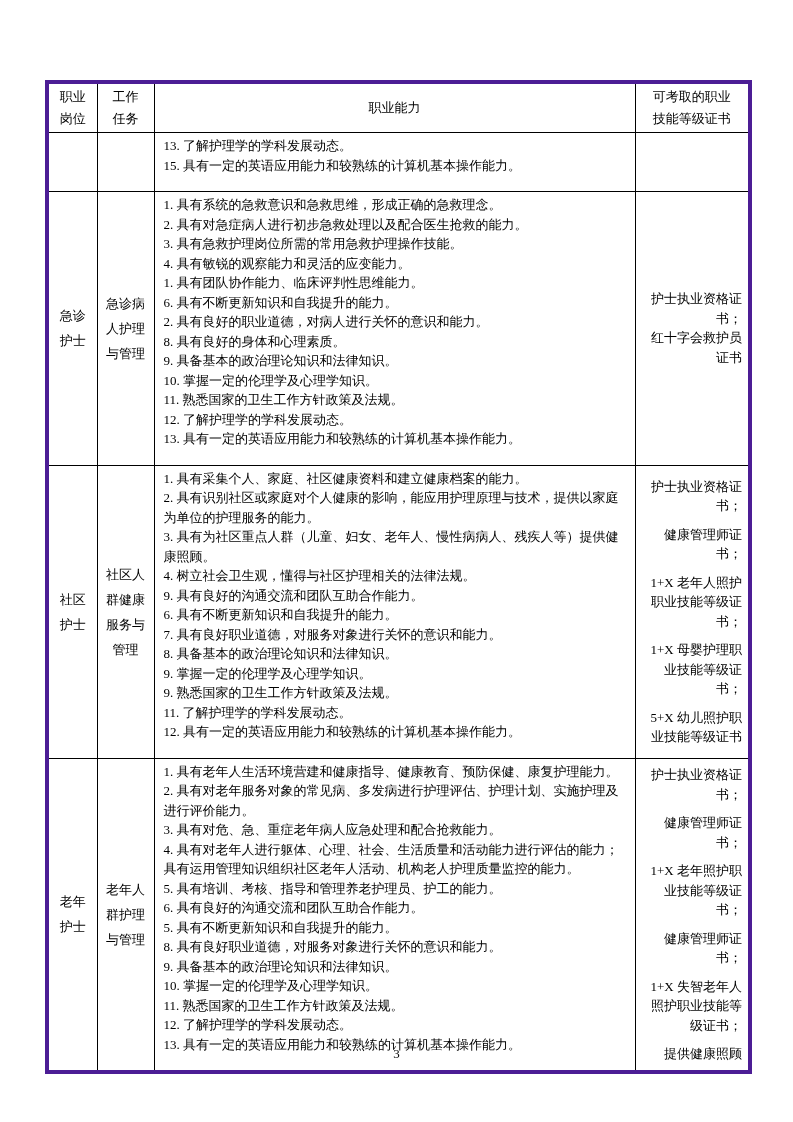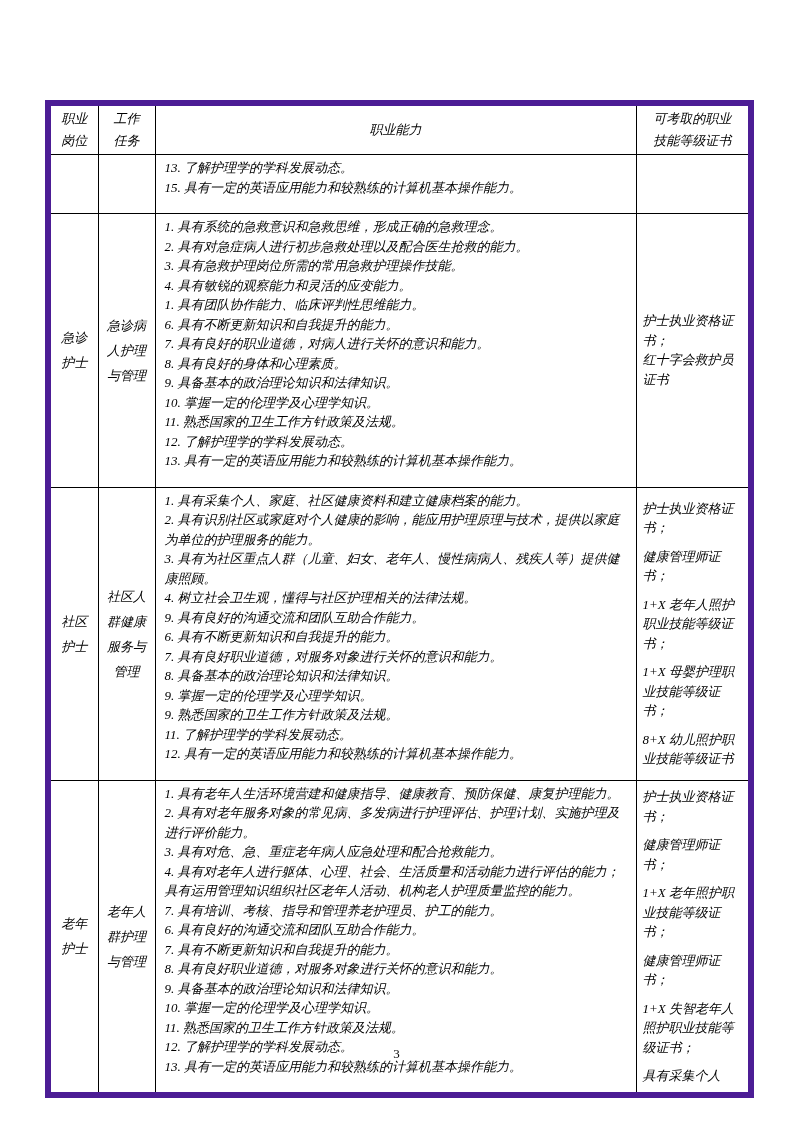--- a/index.html
+++ b/index.html
@@ -12,26 +12,25 @@
     width: 793px;
     height: 1122px;
     background: #ffffff;
     font-family: "Liberation Serif", "DejaVu Serif", serif;
     color: #000000;
     overflow: hidden;
   }
   table.doc-table {
     position: absolute;
     left: 45px;
-    top: 100px;
+    top: 80px;
     width: 703px;
     border-collapse: collapse;
     table-layout: fixed;
-    border: 6px solid #4c1d95;
-    font-style: italic;
+    border: 4px solid #4c1d95;
   }
   table.doc-table th,
   table.doc-table td {
     border: 1px solid #000;
     font-weight: normal;
     font-size: 13px;
     box-sizing: border-box;
     word-break: break-all;
     line-break: strict;
   }
@@ -54,21 +53,21 @@
   td.abil-cell {
     vertical-align: top;
     text-align: left;
     padding: 3px 8px 16px 9px;
   }
   .abil-item {
     line-height: 19.5px;
   }
   td.cert-cell {
     vertical-align: middle;
-    text-align: left;
+    text-align: right;
     padding: 4px 6px;
   }
   .cert-item {
     line-height: 19.5px;
   }
   .cert-wrap.spaced .cert-item {
     margin-bottom: 9px;
   }
   .cert-wrap.spaced .cert-item:last-child {
     margin-bottom: 0;
@@ -123,21 +122,21 @@
           <td class="task-cell">急诊病
 人护理
 与管理</td>
           <td class="abil-cell">
             <div class="abil-item">1. 具有系统的急救意识和急救思维，形成正确的急救理念。</div>
             <div class="abil-item">2. 具有对急症病人进行初步急救处理以及配合医生抢救的能力。</div>
             <div class="abil-item">3. 具有急救护理岗位所需的常用急救护理操作技能。</div>
             <div class="abil-item">4. 具有敏锐的观察能力和灵活的应变能力。</div>
             <div class="abil-item">1. 具有团队协作能力、临床评判性思维能力。</div>
             <div class="abil-item">6. 具有不断更新知识和自我提升的能力。</div>
-            <div class="abil-item">7. 具有良好的职业道德，对病人进行关怀的意识和能力。</div>
+            <div class="abil-item">2. 具有良好的职业道德，对病人进行关怀的意识和能力。</div>
             <div class="abil-item">8. 具有良好的身体和心理素质。</div>
             <div class="abil-item">9. 具备基本的政治理论知识和法律知识。</div>
             <div class="abil-item">10. 掌握一定的伦理学及心理学知识。</div>
             <div class="abil-item">11. 熟悉国家的卫生工作方针政策及法规。</div>
             <div class="abil-item">12. 了解护理学的学科发展动态。</div>
             <div class="abil-item">13. 具有一定的英语应用能力和较熟练的计算机基本操作能力。</div>
           </td>
           <td class="cert-cell">
             <div class="cert-wrap">
               <div class="cert-item">护士执业资格证书；</div>
@@ -165,52 +164,52 @@
             <div class="abil-item">9. 熟悉国家的卫生工作方针政策及法规。</div>
             <div class="abil-item">11. 了解护理学的学科发展动态。</div>
             <div class="abil-item">12. 具有一定的英语应用能力和较熟练的计算机基本操作能力。</div>
           </td>
           <td class="cert-cell">
             <div class="cert-wrap spaced">
               <div class="cert-item">护士执业资格证书；</div>
               <div class="cert-item">健康管理师证书；</div>
               <div class="cert-item">1+X 老年人照护职业技能等级证书；</div>
               <div class="cert-item">1+X 母婴护理职业技能等级证书；</div>
-              <div class="cert-item">8+X 幼儿照护职业技能等级证书</div>
+              <div class="cert-item">5+X 幼儿照护职业技能等级证书</div>
             </div>
           </td>
         </tr>
         <tr>
           <td class="pos-cell">老年
 护士</td>
           <td class="task-cell">老年人
 群护理
 与管理</td>
           <td class="abil-cell">
             <div class="abil-item">1. 具有老年人生活环境营建和健康指导、健康教育、预防保健、康复护理能力。</div>
             <div class="abil-item">2. 具有对老年服务对象的常见病、多发病进行护理评估、护理计划、实施护理及进行评价能力。</div>
             <div class="abil-item">3. 具有对危、急、重症老年病人应急处理和配合抢救能力。</div>
             <div class="abil-item">4. 具有对老年人进行躯体、心理、社会、生活质量和活动能力进行评估的能力；具有运用管理知识组织社区老年人活动、机构老人护理质量监控的能力。</div>
-            <div class="abil-item">7. 具有培训、考核、指导和管理养老护理员、护工的能力。</div>
+            <div class="abil-item">5. 具有培训、考核、指导和管理养老护理员、护工的能力。</div>
             <div class="abil-item">6. 具有良好的沟通交流和团队互助合作能力。</div>
-            <div class="abil-item">7. 具有不断更新知识和自我提升的能力。</div>
+            <div class="abil-item">5. 具有不断更新知识和自我提升的能力。</div>
             <div class="abil-item">8. 具有良好职业道德，对服务对象进行关怀的意识和能力。</div>
             <div class="abil-item">9. 具备基本的政治理论知识和法律知识。</div>
             <div class="abil-item">10. 掌握一定的伦理学及心理学知识。</div>
             <div class="abil-item">11. 熟悉国家的卫生工作方针政策及法规。</div>
             <div class="abil-item">12. 了解护理学的学科发展动态。</div>
             <div class="abil-item">13. 具有一定的英语应用能力和较熟练的计算机基本操作能力。</div>
           </td>
           <td class="cert-cell">
             <div class="cert-wrap spaced">
               <div class="cert-item">护士执业资格证书；</div>
               <div class="cert-item">健康管理师证书；</div>
               <div class="cert-item">1+X 老年照护职业技能等级证书；</div>
               <div class="cert-item">健康管理师证书；</div>
               <div class="cert-item">1+X 失智老年人照护职业技能等级证书；</div>
-              <div class="cert-item">具有采集个人</div>
+              <div class="cert-item">提供健康照顾</div>
             </div>
           </td>
         </tr>
       </tbody>
   </table>
   <div class="page-number">3</div>
 </div>
 
 </body></html>

